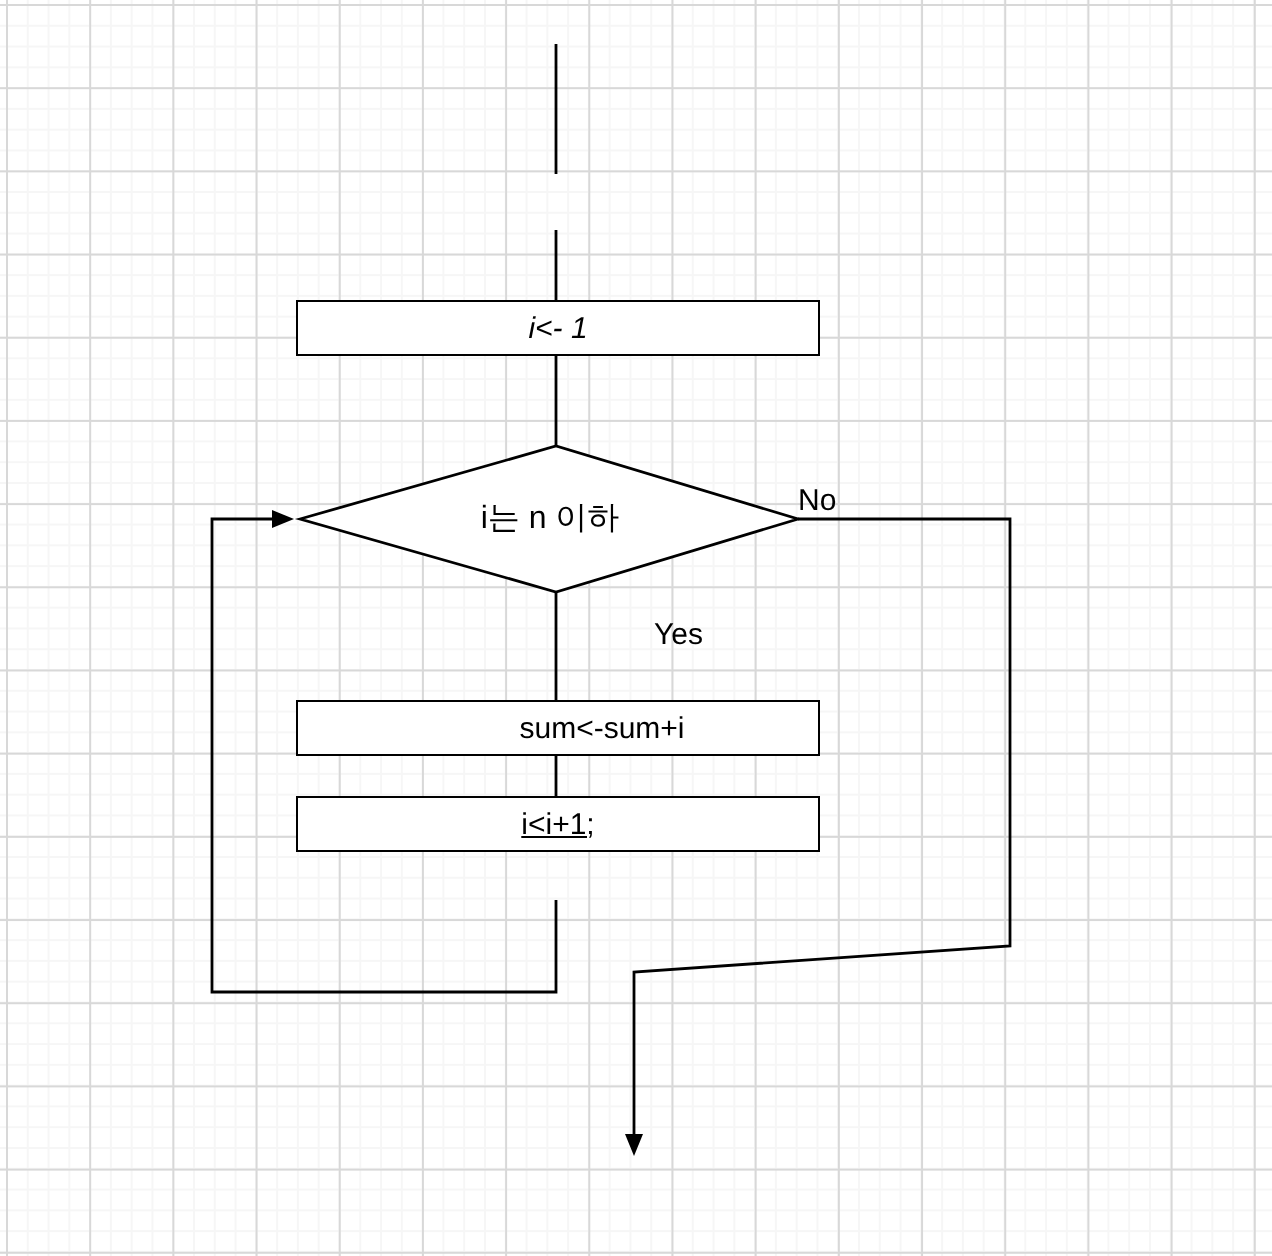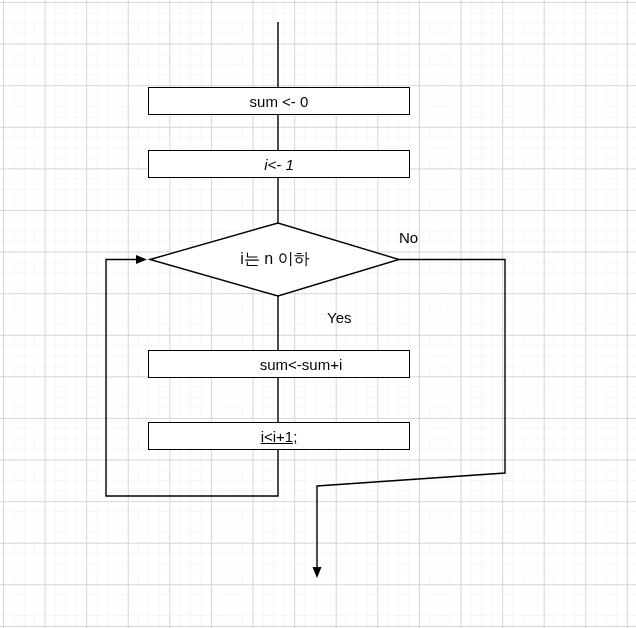--- a/index.html
+++ b/index.html
@@ -80,37 +80,34 @@
 
     <path class="edge" d="M278 450 V496 H106 V259.5 H136"></path>
     <polygon class="arrowhead" points="147,259.5 136,255 136,264"></polygon>
 
     <path class="edge" d="M399 259.5 H505 V473 L317 486 V567"></path>
     <polygon class="arrowhead" points="317,578 312.5,567 321.5,567"></polygon>
 
     <polygon class="diamond" points="150,259.5 278,223 399,259.5 278,296"></polygon>
   </svg>
 
-  <div class="node" style="left:148px;top:87px;width:262px;height:28px;">
-    <span class="node-label">sum &lt;- 0</span>
-  </div>
 
   <div class="node" style="left:148px;top:150px;width:262px;height:28px;font-style:italic;">
     <span class="node-label">i&lt;- 1</span>
   </div>
 
   <div class="diamond-label" style="left:165px;top:246px;width:220px;height:27px;">
     <span>i는 n 이하</span>
   </div>
 
   <div class="node" style="left:148px;top:350px;width:262px;height:28px;padding-left:44px;">
     <span class="node-label">sum&lt;-sum+i</span>
   </div>
 
-  <div class="node" style="left:148px;top:422px;width:262px;height:28px;text-decoration:underline;">
+  <div class="node" style="left:148px;top:398px;width:262px;height:28px;text-decoration:underline;">
     <span class="node-label">i&lt;i+1;</span>
   </div>
 
-  <div class="edge-label" style="left:399px;top:229px;">No</div>
+  <div class="edge-label" style="left:399px;top:242px;">No</div>
 
   <div class="edge-label" style="left:303px;top:309px;margin-left:24px;">Yes</div>
 
 </div>
 
 </body></html>

